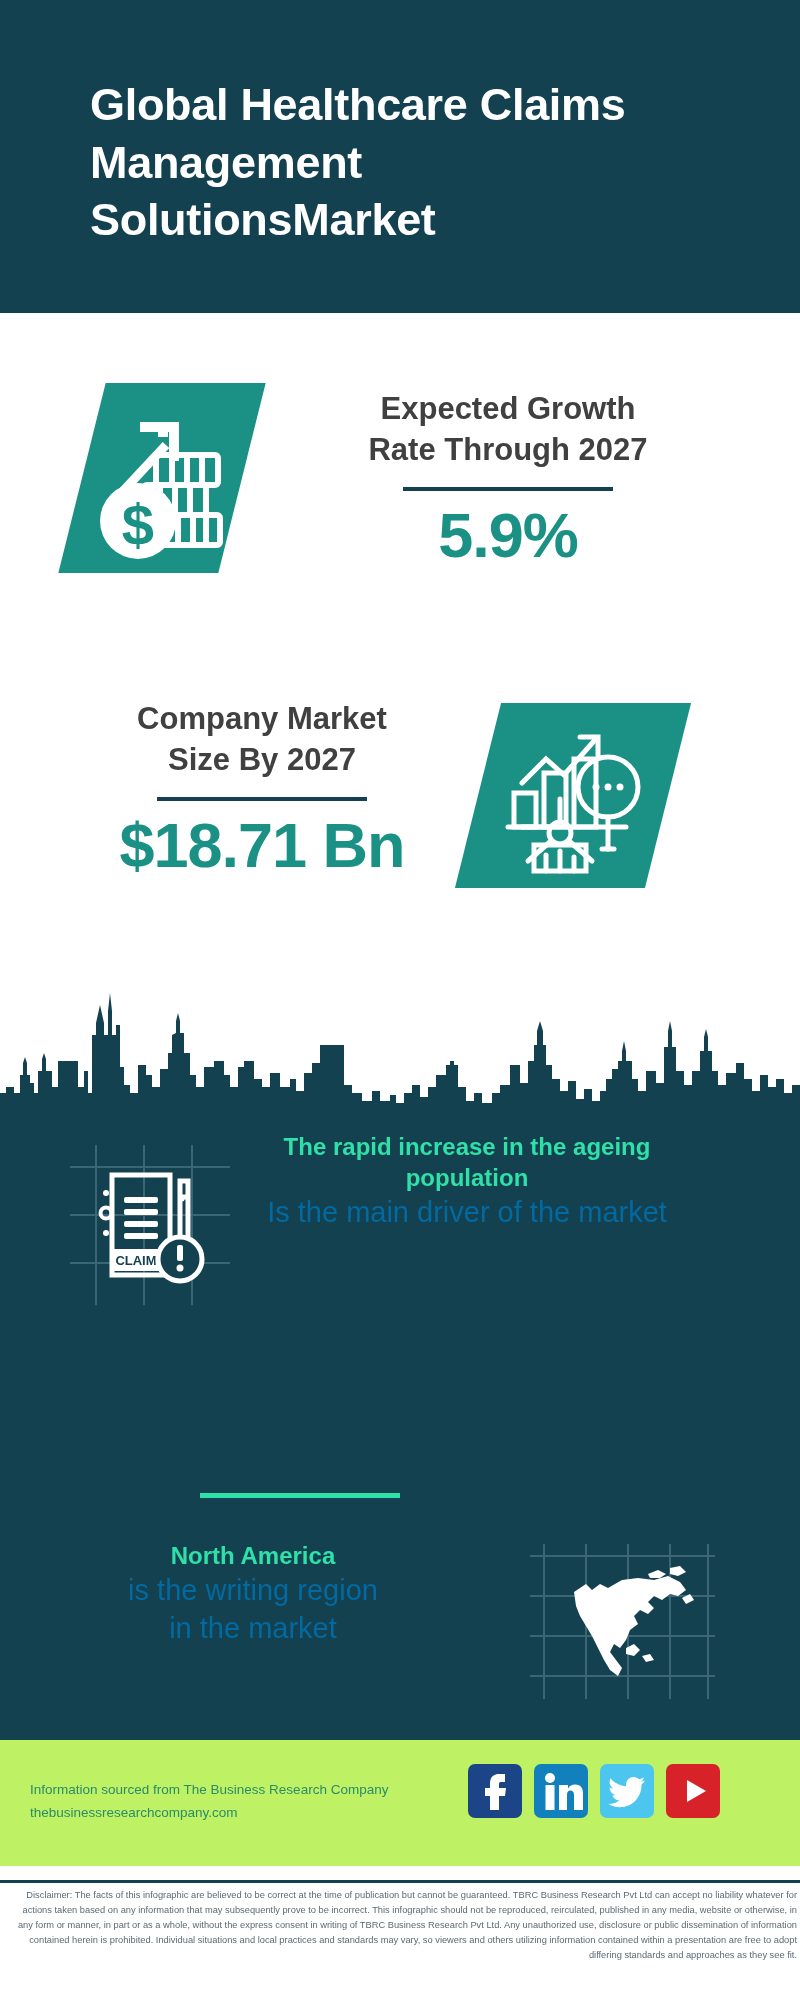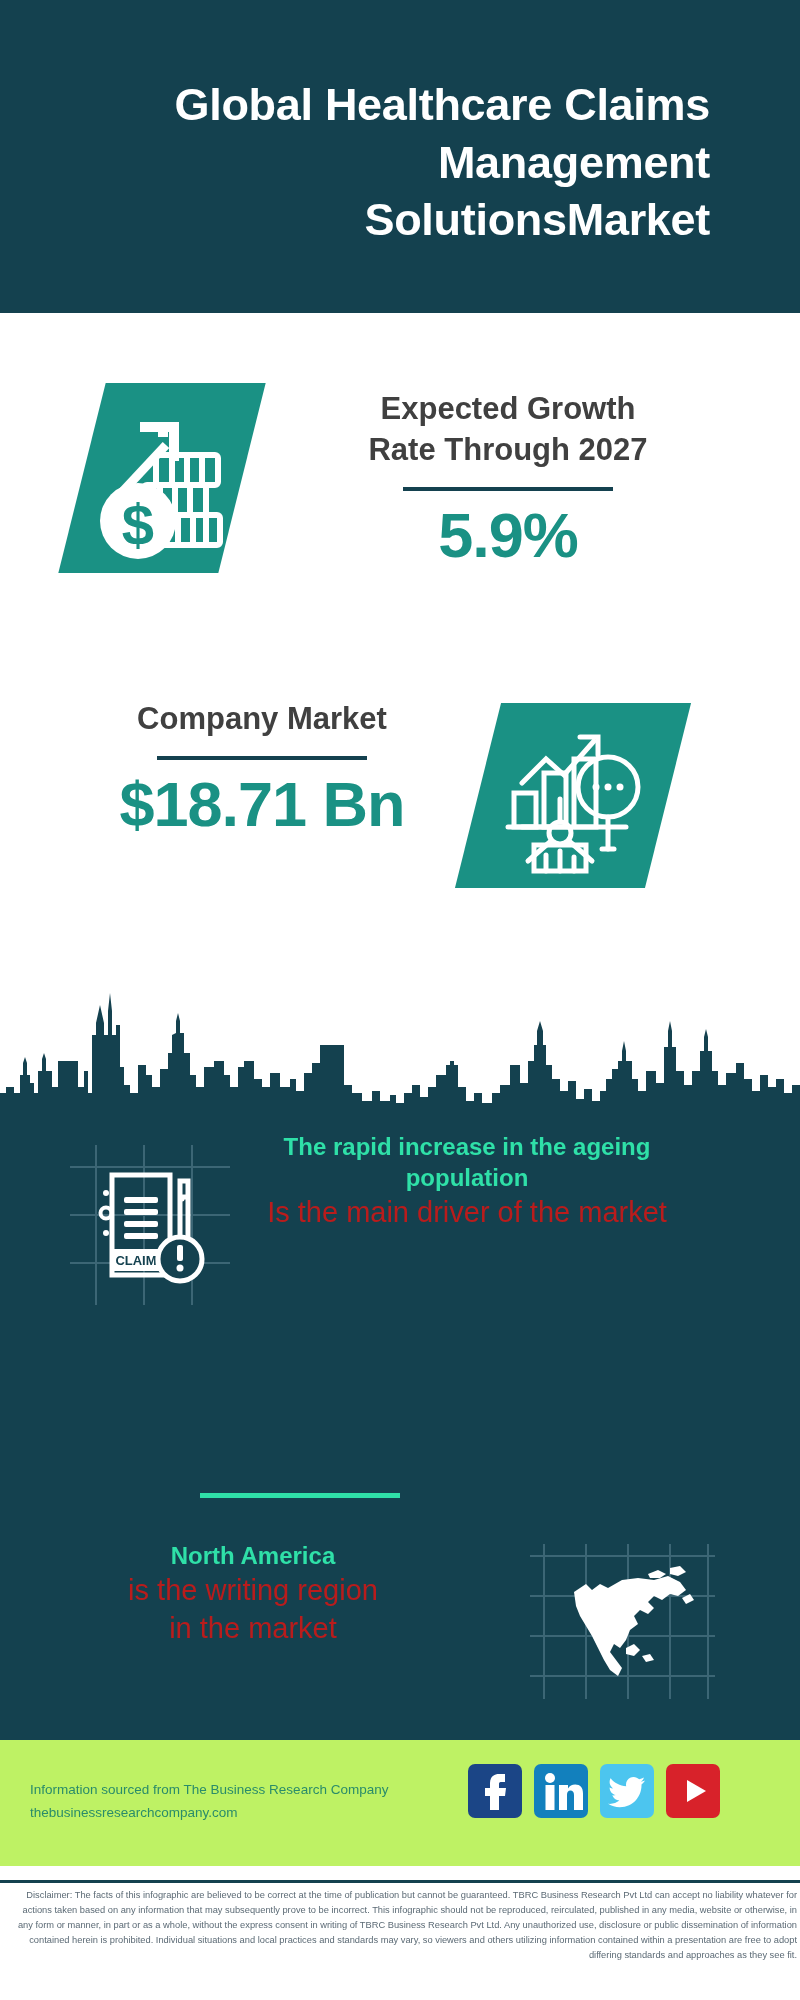--- a/index.html
+++ b/index.html
@@ -15,21 +15,21 @@
   .header {
     position:absolute; left:0; top:0; width:800px; height:313px;
     background:#14414f;
     display:flex; align-items:center; justify-content:center;
   }
   .header-title {
     color:#ffffff;
     font-size:45px;
     font-weight:bold;
     line-height:1.28;
-    text-align:right;
+    text-align:left;
     letter-spacing:-0.3px;
     width:620px;
     padding-top:12px;
   }
 
   
   .stat1 { position:absolute; left:0; top:313px; width:800px; height:320px; }
   .para {
     position:absolute;
     background:#1a9184;
@@ -60,21 +60,21 @@
   .darkwrap { position:absolute; left:0; top:975px; width:800px; height:765px; }
   .skyline { position:absolute; left:0; top:0; width:800px; height:140px; display:block; }
   .darkbody {
     position:absolute; left:0; top:136px; width:800px; height:629px; background:#14414f;
   }
 
   .driver { position:absolute; left:0; top:170px; width:800px; height:200px; }
   .driver-icon { position:absolute; left:70px; top:0px; width:160px; height:160px; }
   .driver-text { position:absolute; left:242px; top:-14px; width:450px; text-align:center; }
   .hl-green { color:#2fe0a8; font-weight:bold; font-size:24px; line-height:1.3; }
-  .sub-white { color:#b91c1c; font-size:29px; line-height:1.32; font-weight:normal; }
+  .sub-white { color:#0369a1; font-size:29px; line-height:1.32; font-weight:normal; }
 
   .rule-green {
     position:absolute; left:200px; top:518px; width:200px; height:5px; background:#2fe0a8;
   }
 
   .region { position:absolute; left:0; top:565px; width:800px; height:200px; }
   .region-text { position:absolute; left:48px; top:0px; width:410px; text-align:center; }
   .region-icon { position:absolute; left:530px; top:4px; width:185px; height:155px; }
 
   
@@ -137,20 +137,21 @@
       <div class="stat-label">Expected Growth</div>
       <div class="stat-label">Rate Through 2027</div>
       <div class="rule-dark"></div>
       <div class="stat-value">5.9%</div>
     </div>
   </div>
 
   <div class="stat2">
     <div class="stat2-text">
       <div class="stat-label">Company Market</div>
+      <div class="stat-label">Size By 2027</div>
       <div class="rule-dark w2"></div>
       <div class="stat-value">$18.71 Bn</div>
     </div>
     <div class="para para2"></div>
     <div class="icon-chart">
       <svg viewBox="0 0 160 162" width="160" height="162">
         <g fill="none" stroke="#ffffff" stroke-width="5" stroke-linecap="round">
           <polyline points="24,68 48,44 66,60 96,26"></polyline>
           <polyline points="82,22 100,22 100,40"></polyline>
           <rect x="16" y="78" width="22" height="34"></rect>

